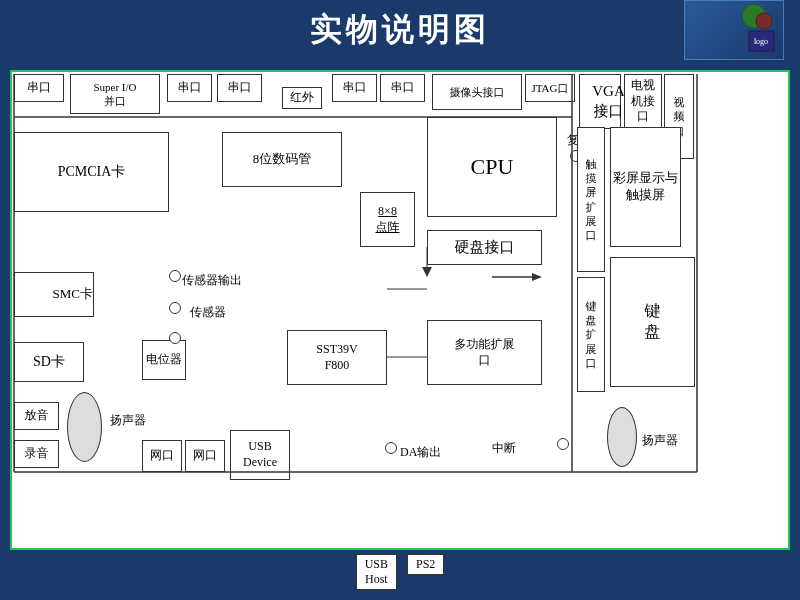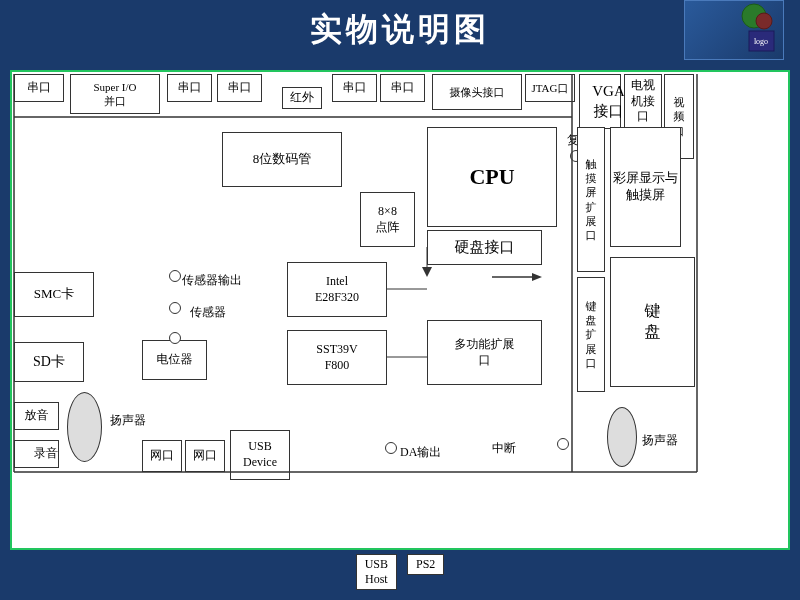--- a/index.html
+++ b/index.html
@@ -154,26 +154,29 @@
 机接
 口</span>
   </div>
 
   <div class="component" style="left:652px;top:2px;width:30px;height:85px;font-size:11px;">
     <span style="white-space:pre-line;">视
 频
 口</span>
   </div>
 
+  <div class="component" style="left:2px;top:60px;width:155px;height:80px;font-size:14px;">
+    <span>PCMCIA卡</span>
+  </div>
 
   <div class="component" style="left:210px;top:60px;width:120px;height:55px;font-size:13px;">
     <span>8位数码管</span>
   </div>
 
-  <div class="component" style="left:415px;top:55px;width:130px;height:100px;font-size:22px;font-weight:bold;">
+  <div class="component" style="left:415px;top:45px;width:130px;height:100px;font-size:22px;font-weight:normal;">
     <span>CPU</span>
   </div>
 
   <div class="component-label" style="left:555px;top:60px;font-size:12px;">
     <span>复位</span>
   </div>
   <div class="circle" style="left:558px;top:78px;"></div>
 
   <div class="component" style="left:565px;top:55px;width:28px;height:145px;font-size:11px;writing-mode:vertical-rl;text-orientation:mixed;border:1.5px solid #333;">
     <span style="white-space:pre-line;writing-mode:horizontal-tb;">触
@@ -183,57 +186,53 @@
 展
 口</span>
   </div>
 
   <div class="component" style="left:598px;top:55px;width:71px;height:120px;font-size:13px;">
     <span style="white-space:pre-line;">彩屏显示与
 触摸屏</span>
   </div>
 
   <div class="component" style="left:348px;top:120px;width:55px;height:55px;font-size:12px;">
-    <span style="white-space:pre-line;">8×8
+    <span style="white-space:pre-line;text-decoration:underline;">8×8
 点阵</span>
   </div>
 
   <div class="component" style="left:415px;top:158px;width:115px;height:35px;font-size:15px;">
     <span>硬盘接口</span>
   </div>
 
   <svg style="position:absolute;left:480px;top:195px;" width="50" height="20">
     <line x1="0" y1="10" x2="40" y2="10" stroke="#333" stroke-width="1.5"></line>
     <polygon points="40,6 50,10 40,14" fill="#333"></polygon>
   </svg>
 
-  <div class="component" style="left:2px;top:200px;width:80px;height:45px;font-size:13px;">
+  <div class="component" style="left:2px;top:200px;width:80px;height:45px;font-size:13px;justify-content:flex-end;">
     <span>SMC卡</span>
   </div>
 
   <div class="component-label" style="left:170px;top:200px;">
     <span>传感器输出</span>
   </div>
   <div class="circle" style="left:157px;top:198px;"></div>
 
   <div class="component-label" style="left:178px;top:232px;text-align:right;">
     <span>传感器</span>
   </div>
   <div class="circle" style="left:157px;top:230px;"></div>
 
-  <div class="component" style="left:275px;top:190px;width:100px;height:55px;font-size:12px;">
-    <span style="white-space:pre-line;">Intel
-E28F320</span>
-  </div>
 
   <div class="component" style="left:2px;top:270px;width:70px;height:40px;font-size:14px;">
     <span>SD卡</span>
   </div>
 
-  <div class="component" style="left:130px;top:268px;width:65px;height:40px;font-size:12px;">
+  <div class="component" style="left:130px;top:268px;width:44px;height:40px;font-size:12px;">
     <span>电位器</span>
   </div>
   <div class="circle" style="left:157px;top:260px;"></div>
 
   <div class="component" style="left:275px;top:258px;width:100px;height:55px;font-size:12px;">
     <span style="white-space:pre-line;">SST39V
 F800</span>
   </div>
 
   <div class="component" style="left:415px;top:248px;width:115px;height:65px;font-size:12px;">
@@ -257,21 +256,21 @@
   <div class="component" style="left:2px;top:330px;width:45px;height:28px;font-size:12px;">
     <span>放音</span>
   </div>
 
   <div class="oval" style="left:55px;top:320px;width:35px;height:70px;"></div>
 
   <div class="component-label" style="left:98px;top:340px;">
     <span>扬声器</span>
   </div>
 
-  <div class="component" style="left:2px;top:368px;width:45px;height:28px;font-size:12px;justify-content:flex-end;">
+  <div class="component" style="left:2px;top:368px;width:45px;height:28px;font-size:12px;">
     <span>录音</span>
   </div>
 
   <div class="component-label" style="left:388px;top:372px;">
     <span>DA输出</span>
   </div>
   <div class="circle" style="left:373px;top:370px;"></div>
 
   <div class="component-label" style="left:480px;top:368px;">
     <span>中断</span>

